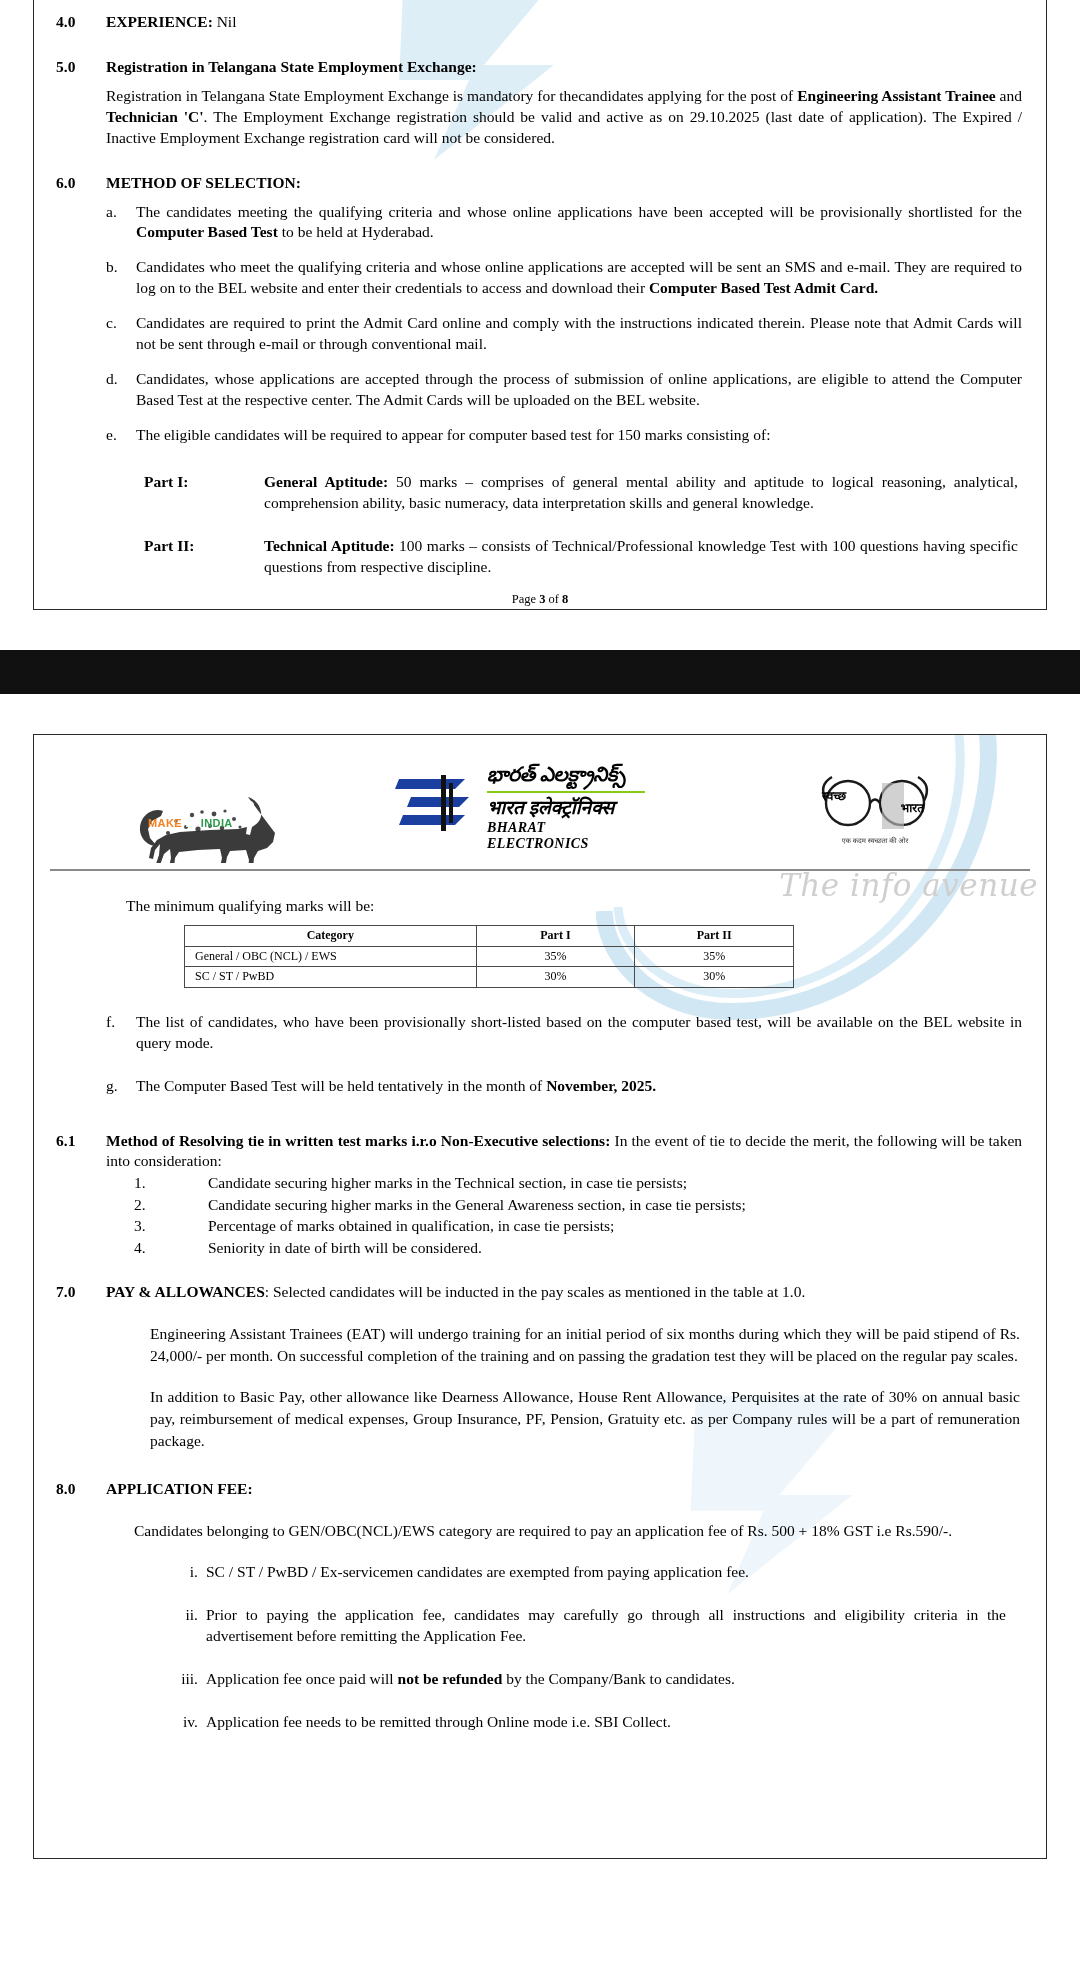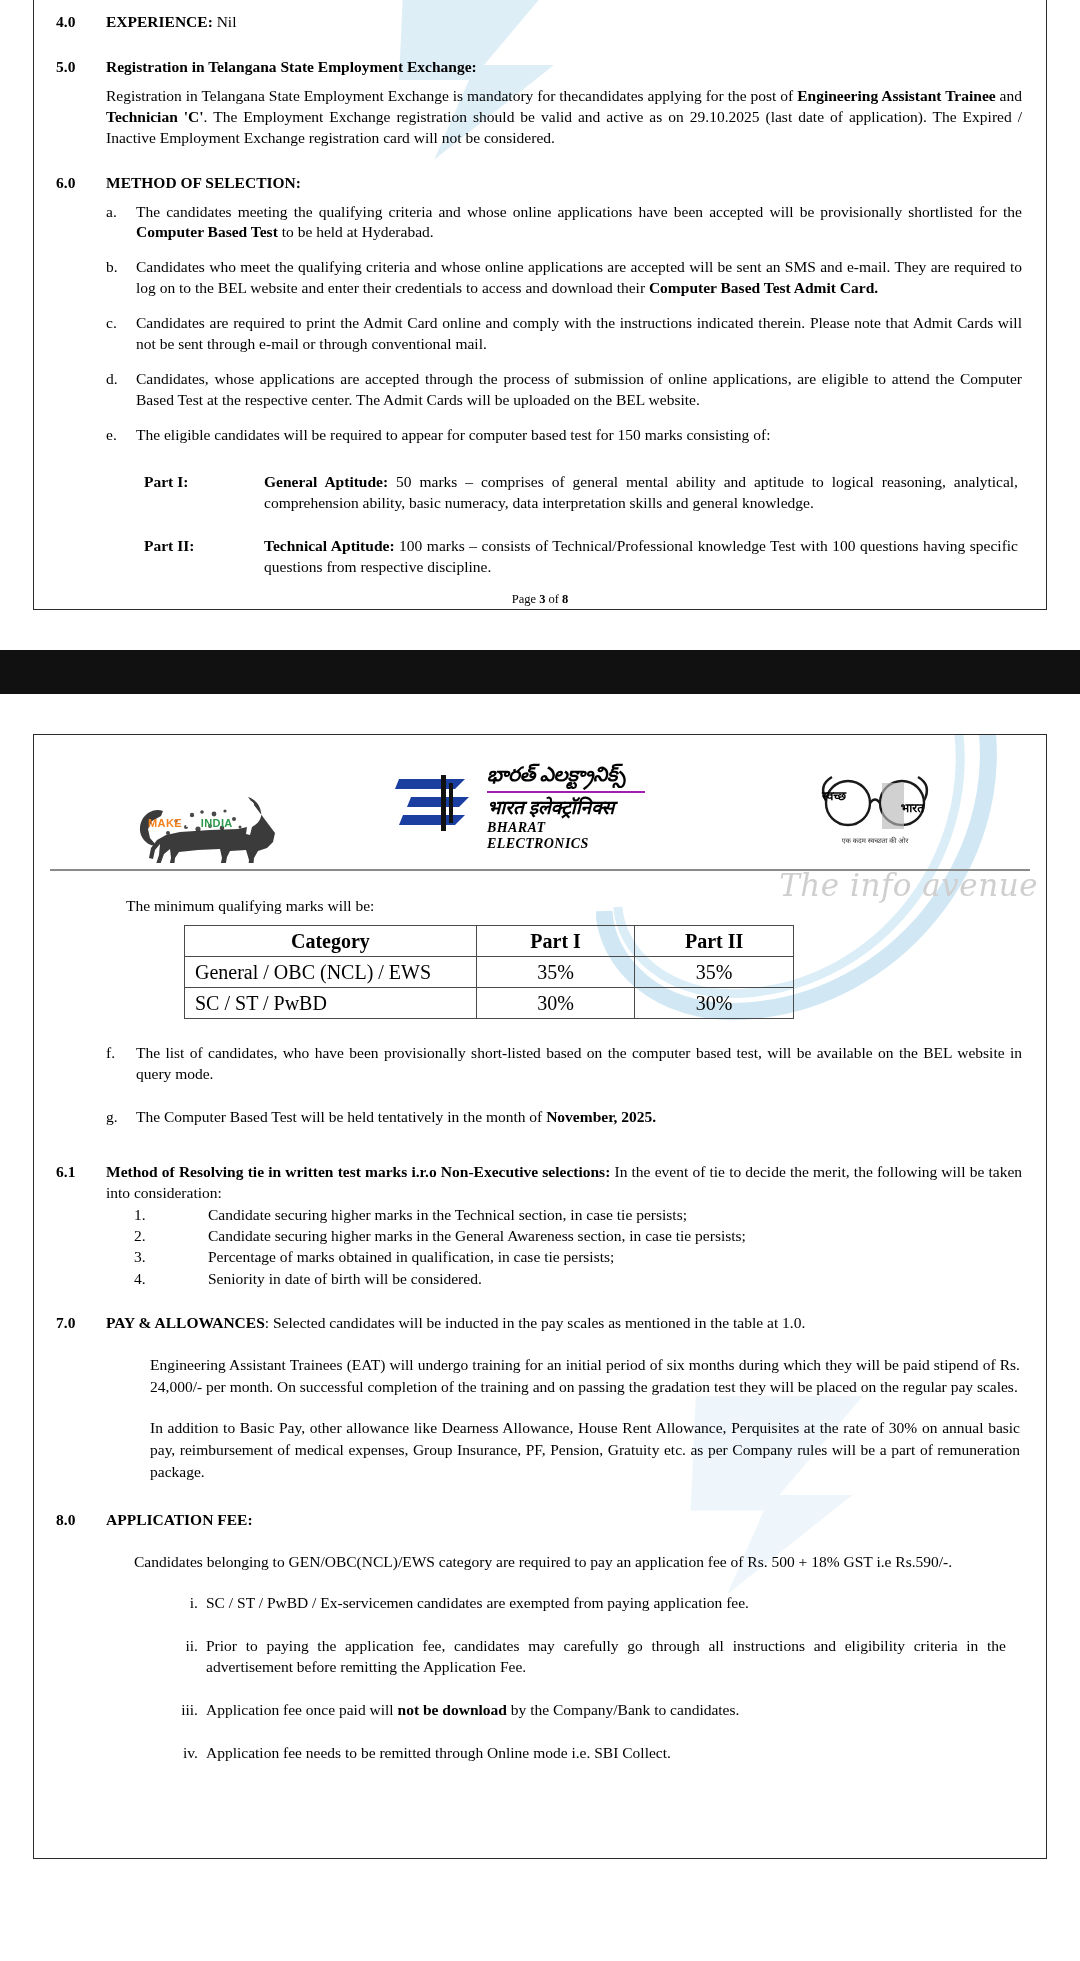--- a/index.html
+++ b/index.html
@@ -144,21 +144,21 @@
   .logo-bel{
     position:absolute;
     left:345px; top:10px;
     width:250px; height:80px;
   }
   .bel-text{
     position:absolute;left:92px;top:-4px;
     font-family:"Liberation Serif",serif;
   }
   .bel-te{font-size:20px;font-weight:bold;font-style:italic;letter-spacing:-.3px;}
-  .bel-hi{font-size:19px;font-weight:bold;font-style:italic;border-top:2px solid #a21caf;padding-top:1px;}
+  .bel-hi{font-size:19px;font-weight:bold;font-style:italic;border-top:2px solid #84cc16;padding-top:1px;}
   .bel-en{font-size:14px;font-weight:bold;font-style:italic;letter-spacing:.4px;}
   .logo-swachh{
     position:absolute;
     right:96px; top:6px;
     width:118px;height:80px;
   }
   .swachh-cap{
     position:absolute;left:0;right:0;bottom:-2px;
     text-align:center;font-size:7px;color:#333;
   }
@@ -181,21 +181,21 @@
     z-index:2;
     white-space:nowrap;
     letter-spacing:.5px;
   }
 
   
   .tbl-wrap{margin:10px 0 0 150px;}
   table.qm{
     border-collapse:collapse;
     width:610px;
-    font-size:20px;
+    font-size:12px;
   }
   table.qm th, table.qm td{
     border:1px solid #4a4a4a;
     padding:2px 8px;
     line-height:1.3;
   }
   table.qm th{font-weight:bold;text-align:center;}
   table.qm td.cat{text-align:left;padding-left:10px;}
   table.qm td.val{text-align:center;}
 
@@ -496,21 +496,21 @@
           <div class="li-body"><span>SC / ST / PwBD / Ex-servicemen candidates are exempted from paying application fee.</span></div>
         </div>
         <div class="sp-8"></div>
         <div class="li">
           <div class="li-mark rn">ii.</div>
           <div class="li-body"><span>Prior to paying the application fee, candidates may carefully go through all instructions and eligibility criteria in the advertisement before remitting the Application Fee.</span></div>
         </div>
         <div class="sp-8"></div>
         <div class="li">
           <div class="li-mark rn">iii.</div>
-          <div class="li-body"><span>Application fee once paid will </span><b>not be download</b><span> by the Company/Bank to candidates.</span></div>
+          <div class="li-body"><span>Application fee once paid will </span><b>not be refunded</b><span> by the Company/Bank to candidates.</span></div>
         </div>
         <div class="sp-8"></div>
         <div class="li">
           <div class="li-mark rn">iv.</div>
           <div class="li-body"><span>Application fee needs to be remitted through Online mode i.e. SBI Collect.</span></div>
         </div>
       </div>
 
       <div class="sp-24"></div>
 

